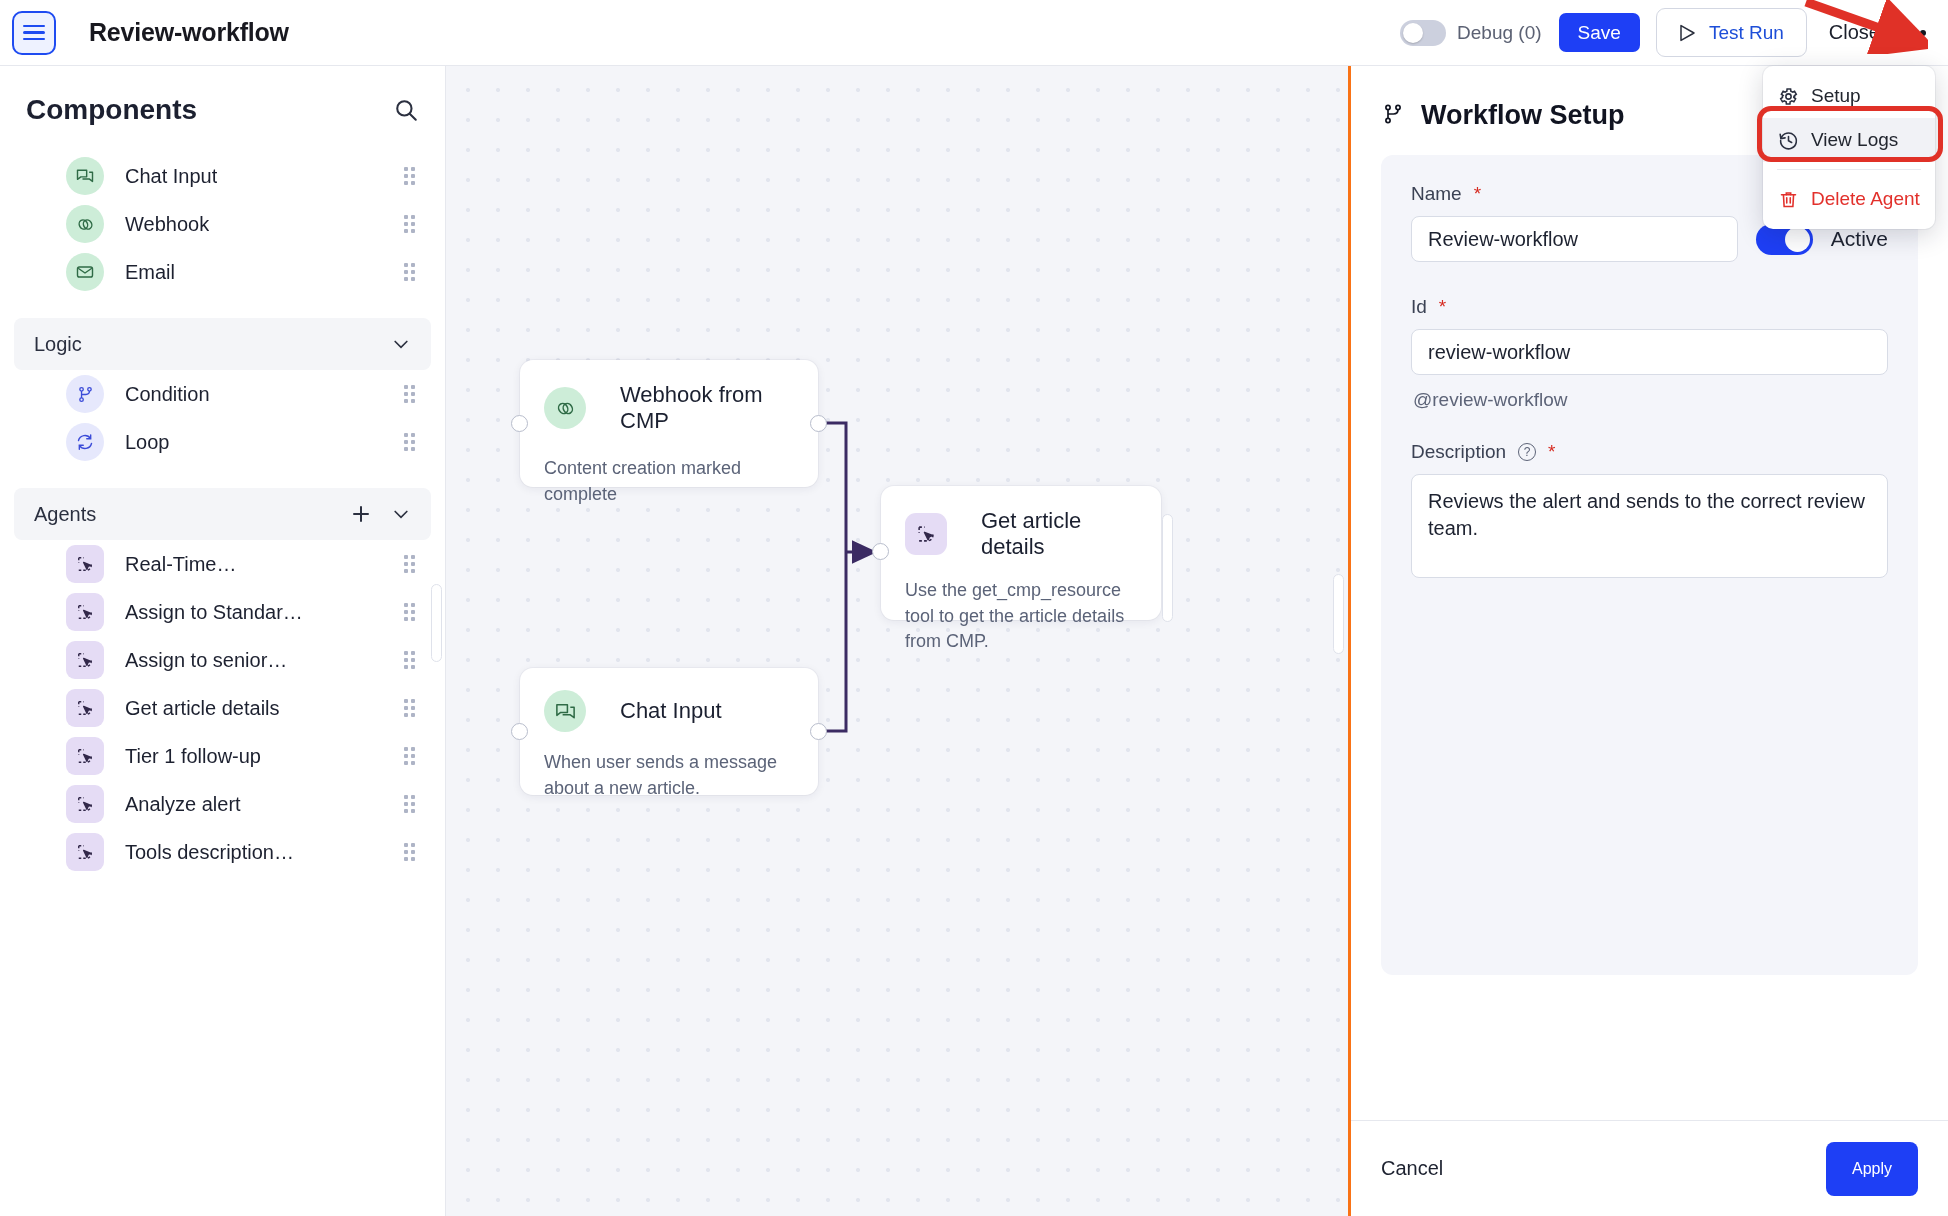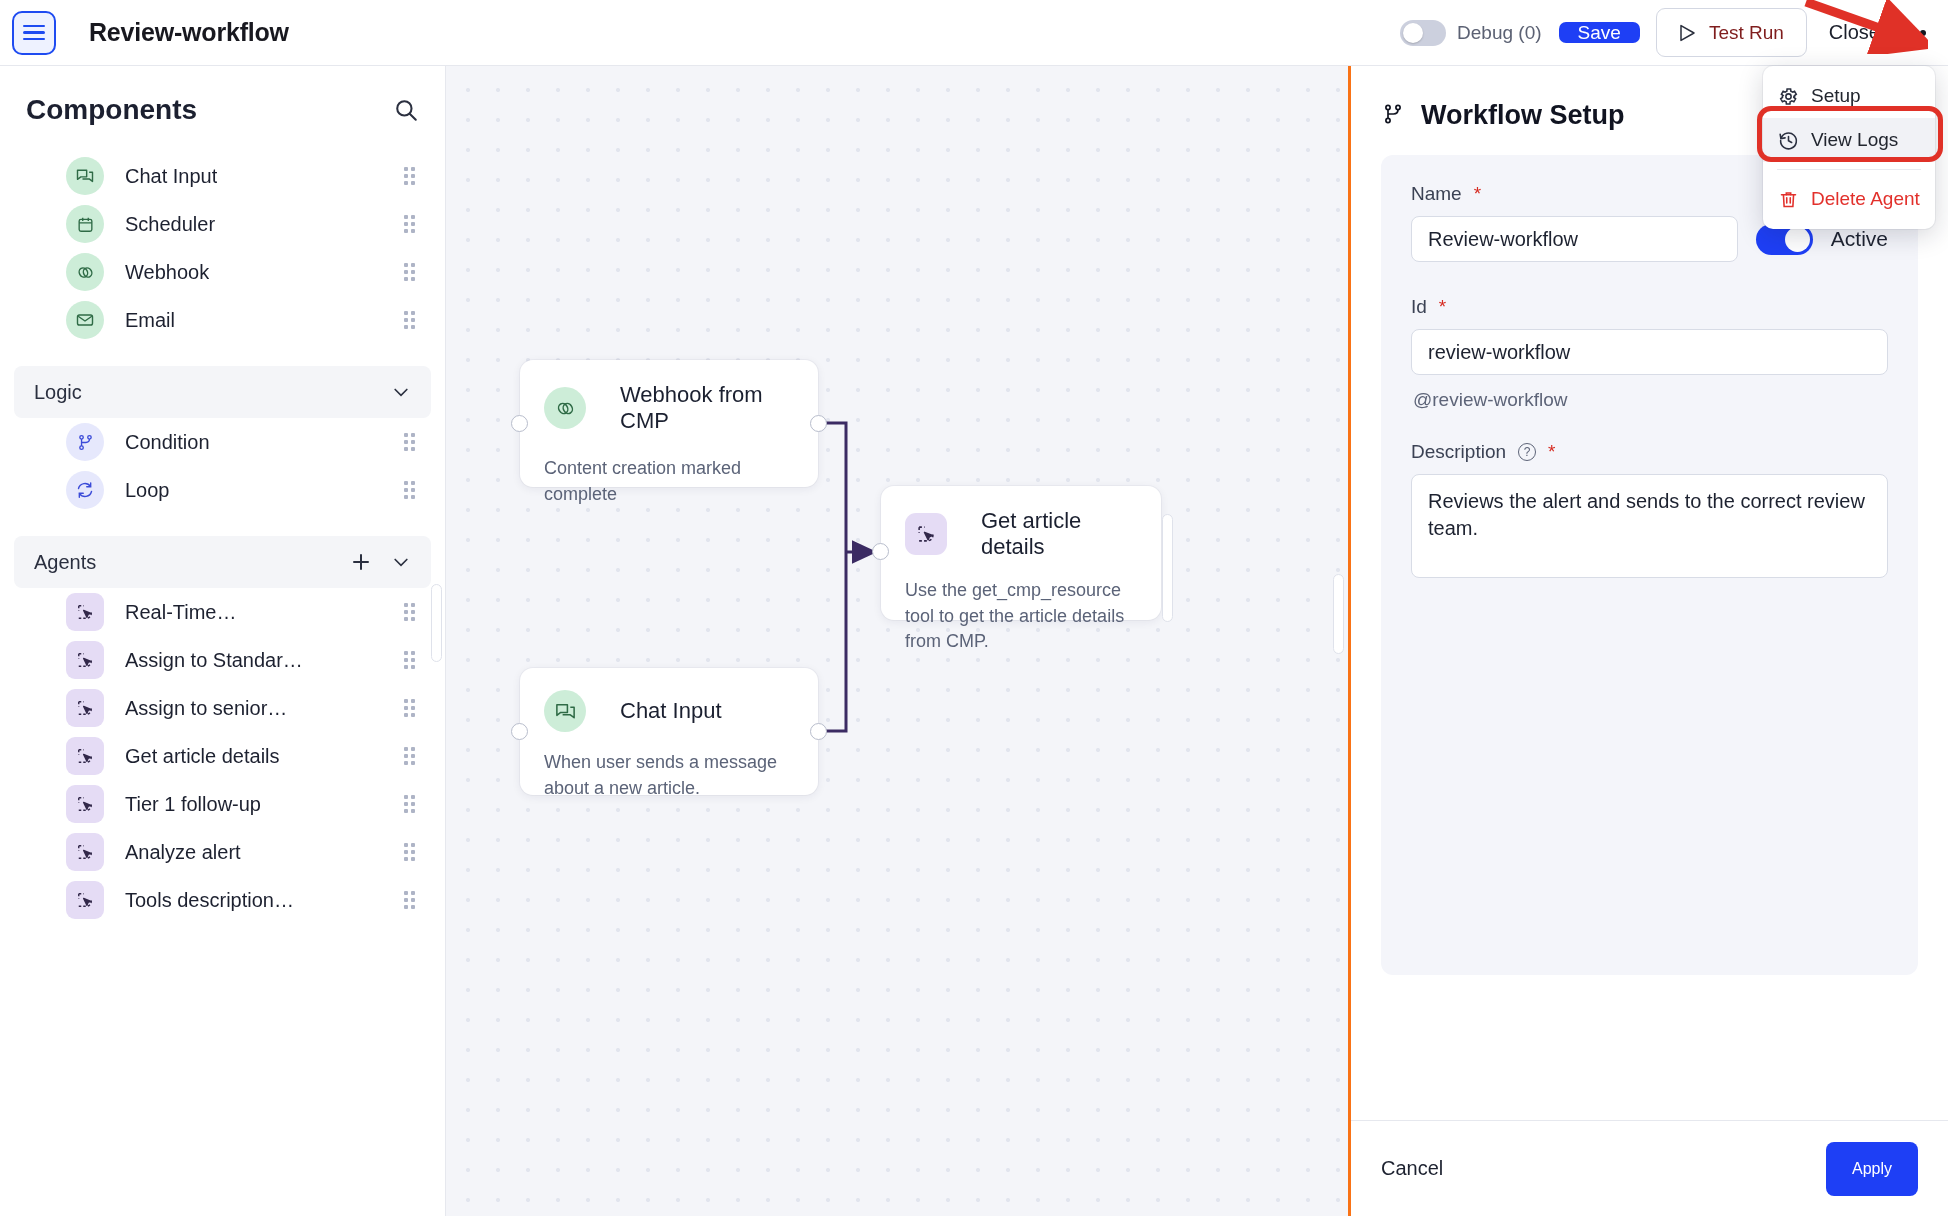--- a/index.html
+++ b/index.html
@@ -37,25 +37,25 @@
     width: 46px; height: 26px; border-radius: 13px; background: #ccd0de;
     position: relative; cursor: pointer; margin-right: 11px;
   }
   .dbg-toggle .knob {
     position: absolute; top: 3px; left: 3px; width: 20px; height: 20px;
     border-radius: 50%; background: #fff; box-shadow: 0 1px 2px rgba(0,0,0,.2);
   }
   .dbg-label { font-size: 19px; color: #5b6173; margin-right: 17px; }
   .btn-save {
     background: #1e3ff5; color: #fff; border: none; border-radius: 7px;
-    padding: 0 19px; height: 21px; font-size: 19px; cursor: pointer;
+    padding: 0 19px; height: 39px; font-size: 19px; cursor: pointer;
     font-family: inherit; margin-right: 16px;
   }
   .btn-testrun {
-    background: #fff; color: #7f1d1d; border: 1px solid #d3d7e2; border-radius: 9px;
+    background: #fff; color: #1d4ed8; border: 1px solid #d3d7e2; border-radius: 9px;
     height: 49px; padding: 0 22px; font-size: 19px; cursor: pointer;
     display: flex; align-items: center; gap: 13px; font-family: inherit; margin-right: 22px;
   }
   .play-outline { width: 17px; height: 18px; position: relative; }
   .play-outline svg { display: block; }
   .btn-close {
     background: none; border: none; font-size: 20px; color: #1b1f2b;
     cursor: pointer; font-family: inherit; margin-right: 18px;
   }
   .btn-dots {
@@ -320,37 +320,20 @@
       </div>
 
       <div class="comp-item">
         <span class="comp-icn green">
           <svg width="20" height="20" viewBox="0 0 24 24" fill="none" stroke="#2f6b46" stroke-width="1.7" stroke-linejoin="round">
               <path d="M3 5h11v8H7l-4 3z"></path>
               <path d="M9 15.5h8l4 3v-11h-4"></path>
             </svg>
         </span>
         <span class="comp-label">Chat Input</span>
-        <span class="grip">
-            <i></i>
-            <i></i>
-            <i></i>
-            <i></i>
-            <i></i>
-            <i></i>
-          </span>
-      </div>
-      <div class="comp-item">
-        <span class="comp-icn green">
-          <svg width="19" height="19" viewBox="0 0 24 24" fill="none" stroke="#2f6b46" stroke-width="1.7">
-              <rect x="4" y="5.5" width="16" height="15" rx="2.2"></rect>
-              <path d="M4 10h16M8.5 3.5v4M15.5 3.5v4"></path>
-            </svg>
-        </span>
-        <span class="comp-label">Scheduler</span>
         <span class="grip">
             <i></i>
             <i></i>
             <i></i>
             <i></i>
             <i></i>
             <i></i>
           </span>
       </div>
       <div class="comp-item">

